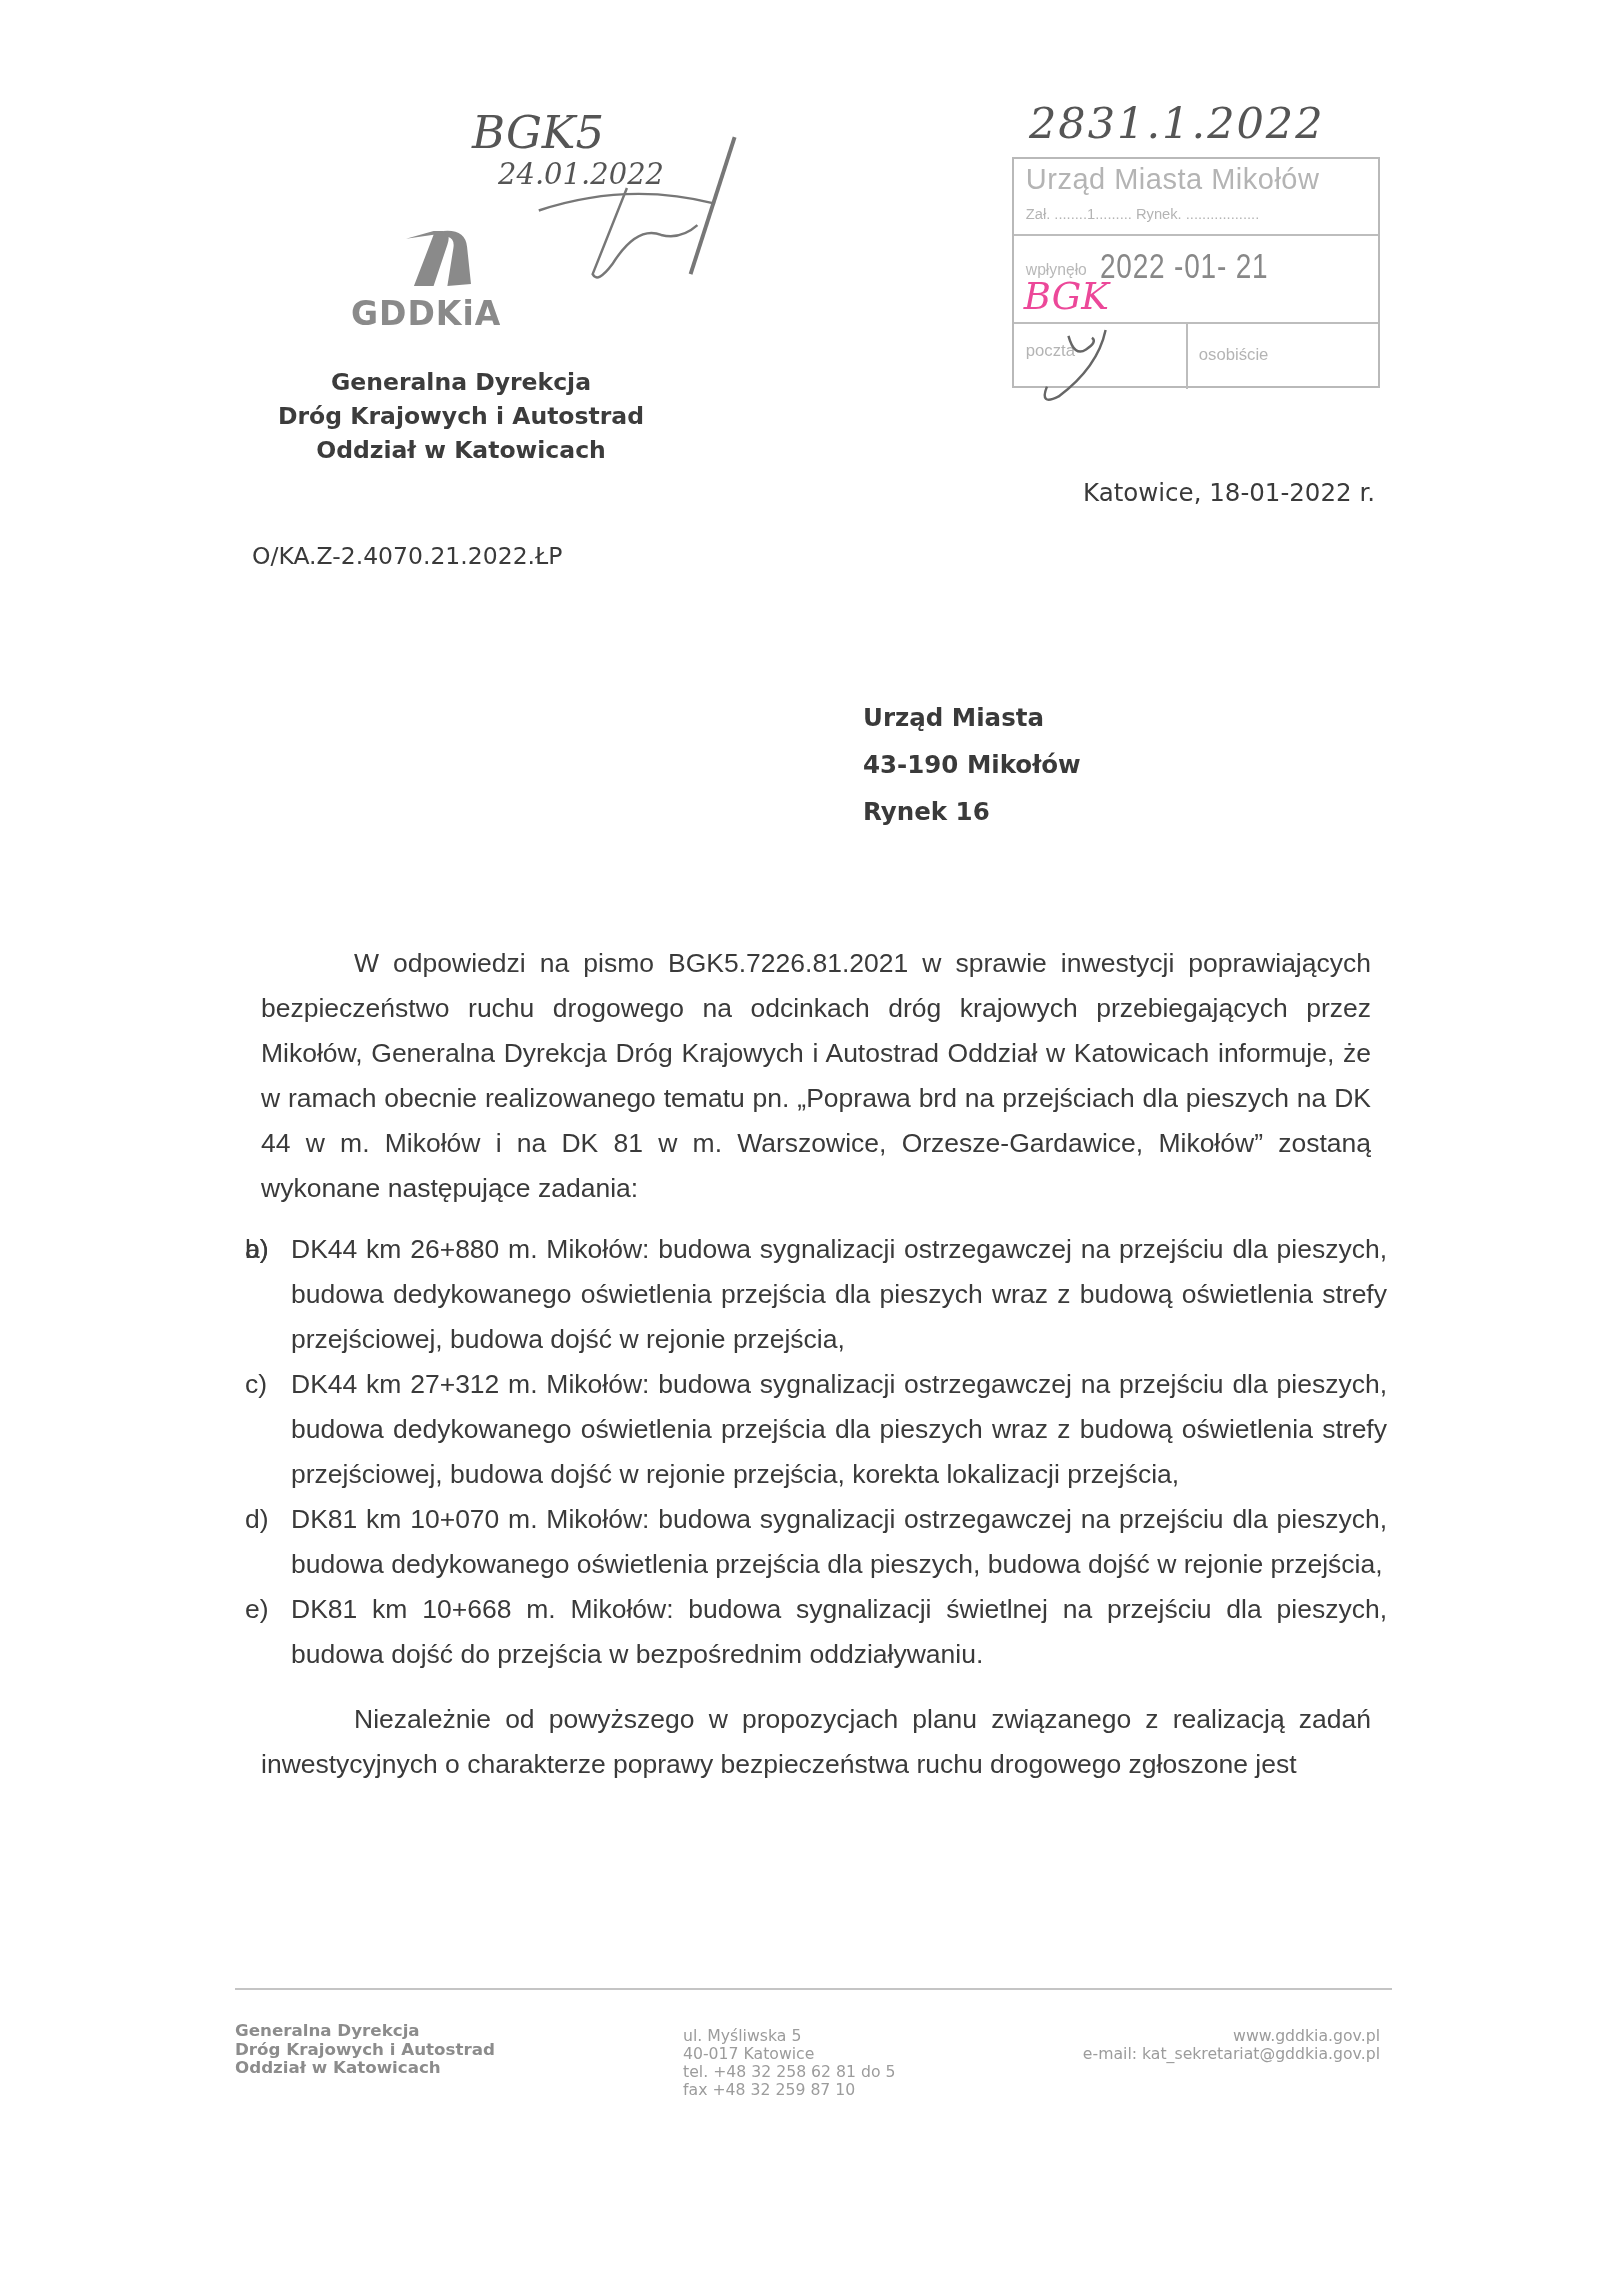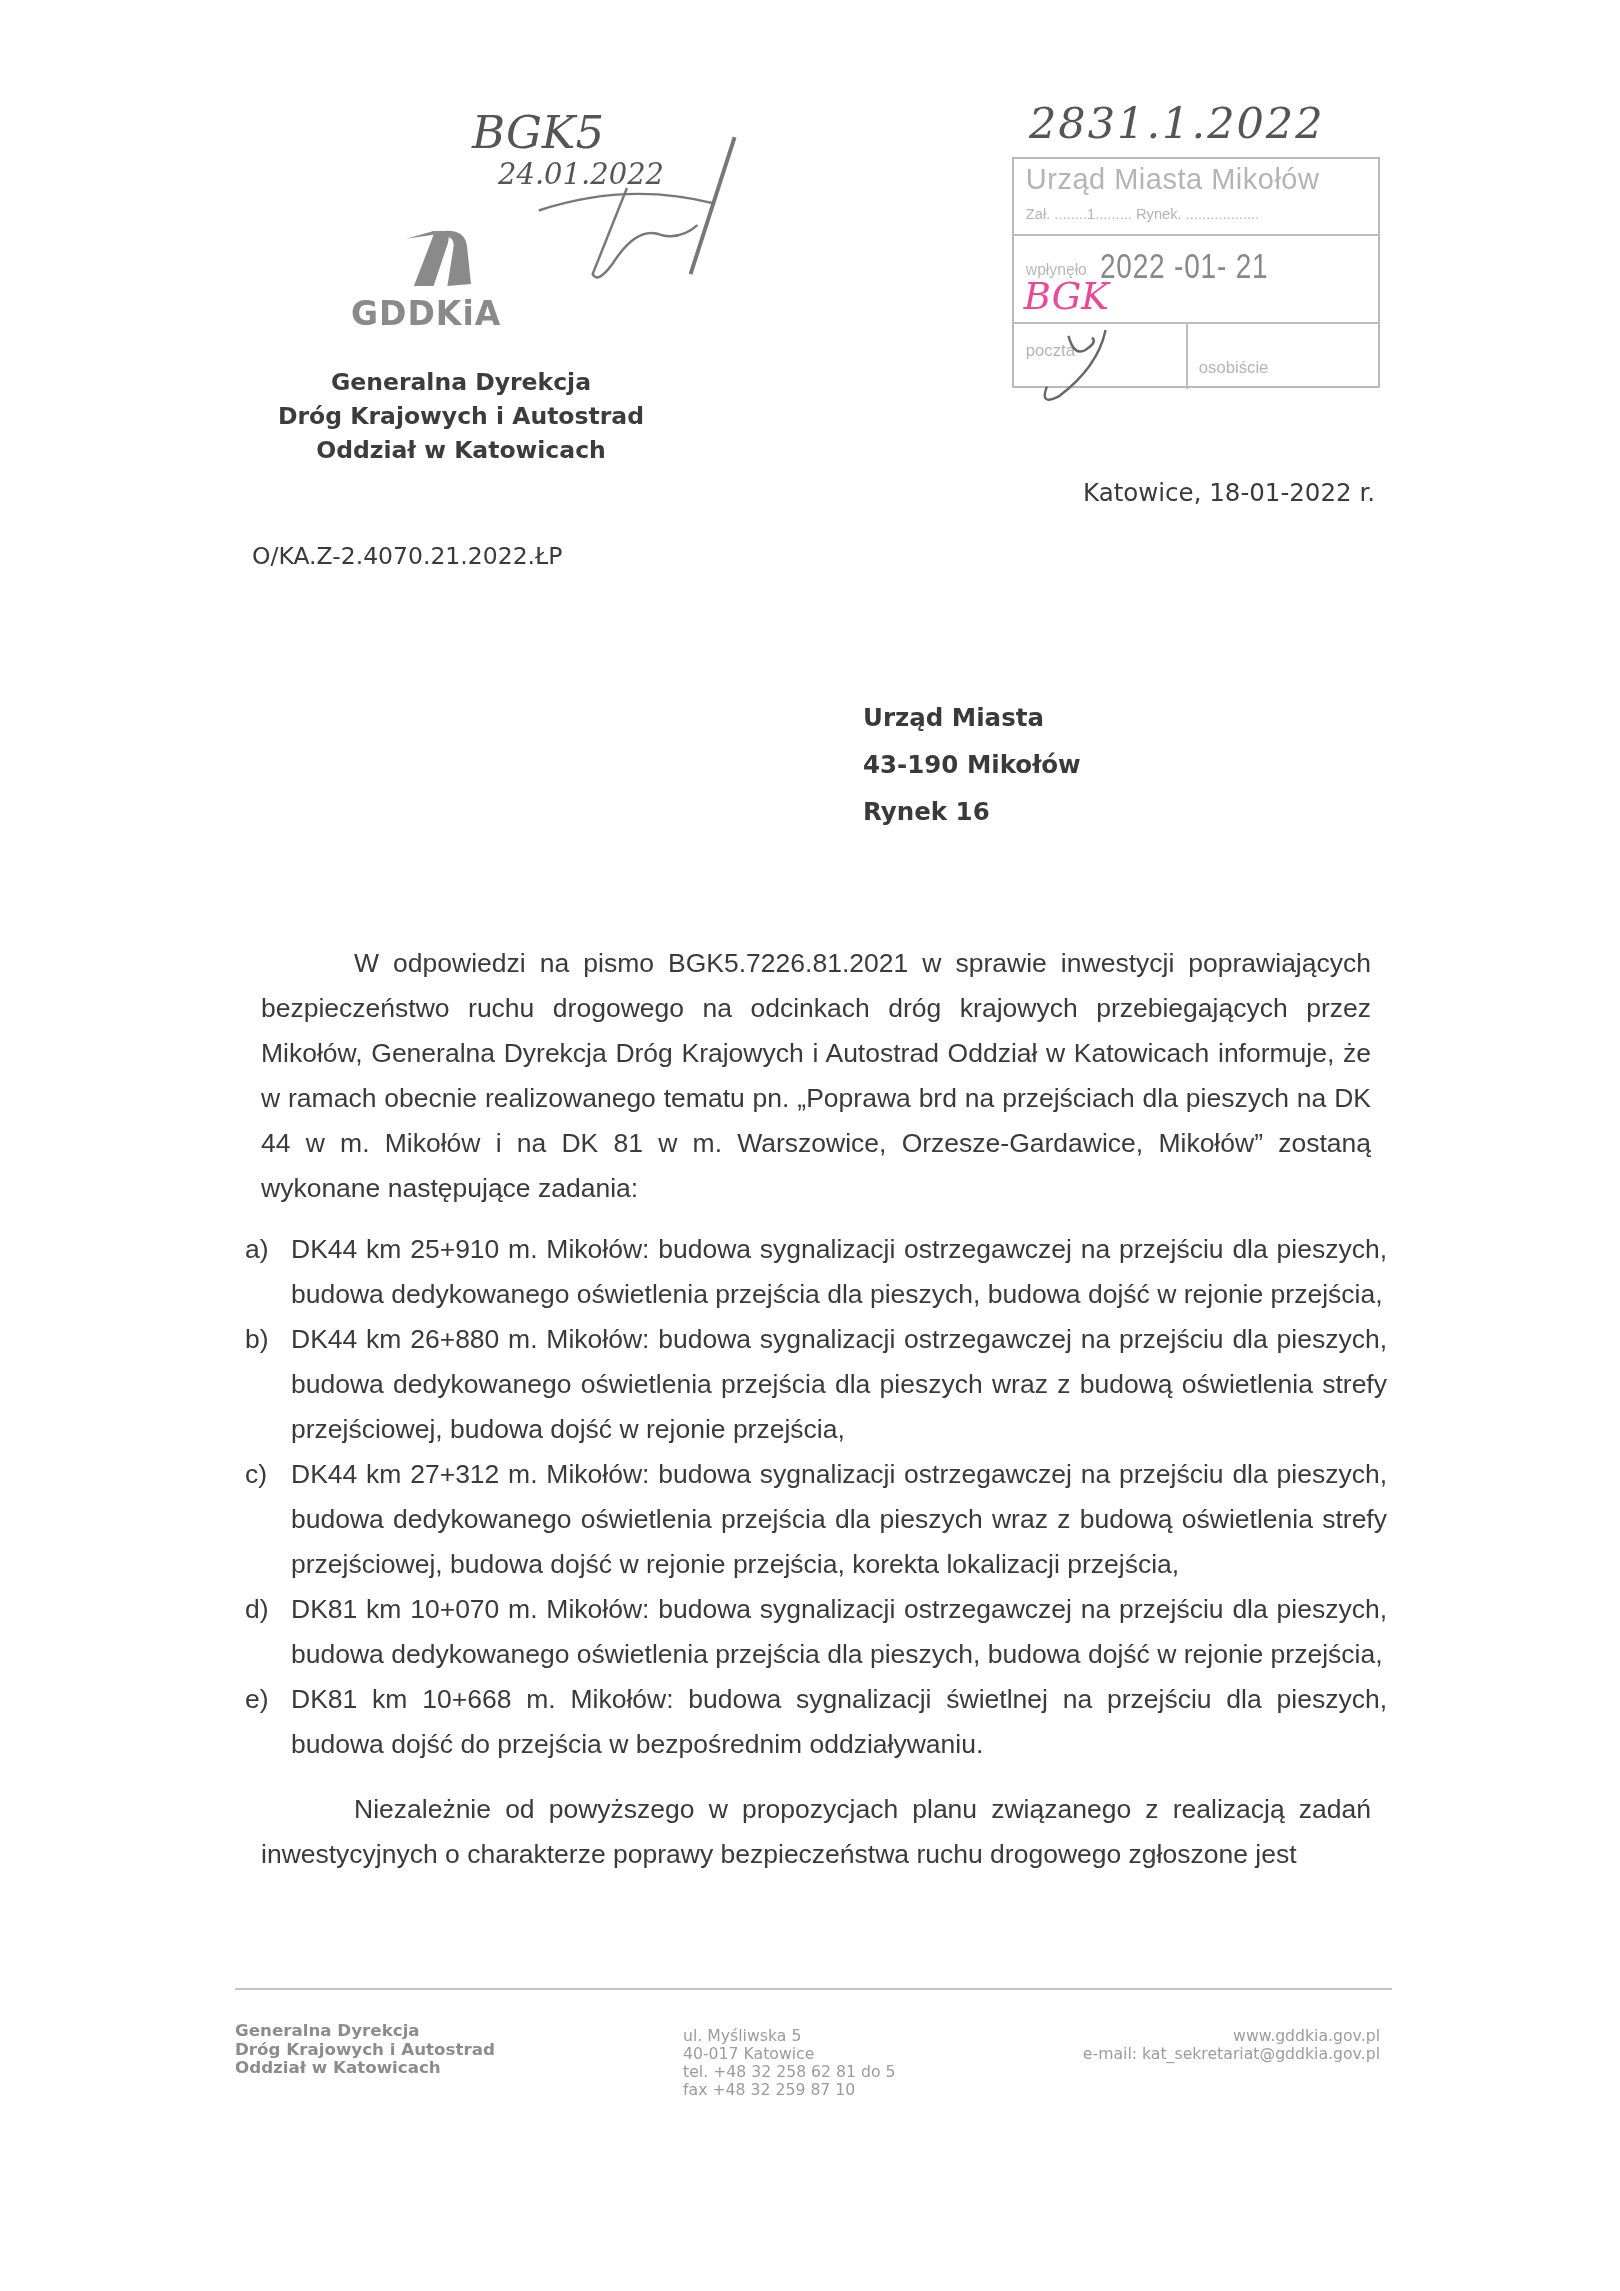--- a/index.html
+++ b/index.html
@@ -22,21 +22,21 @@
   .stamp { left: 1000px; top: 157px; width: 368px; height: 231px; border: 2px solid #b9b9b9; box-sizing: border-box; color: #a8a8a8; font-family: "Liberation Sans", sans-serif; margin-left: 12px; }
   .stamp-row1 { position: absolute; left: 0; top: 0; width: 100%; height: 75px; border-bottom: 2px solid #bdbdbd; }
   .stamp-title { position: absolute; left: 11.8px; top: 3.9px; font-size: 29px; color: #b4b4b4; letter-spacing: 0.5px; }
   .stamp-zal { position: absolute; left: 11.8px; top: 47px; font-size: 14.7px; color: #b4b4b4; }
   .stamp-row2 { position: absolute; left: 0; top: 75px; width: 100%; height: 88px; border-bottom: 2px solid #bdbdbd; }
   .stamp-wplynelo { position: absolute; left: 11.8px; top: 27.4px; font-size: 15.7px; color: #b8b8b8; }
   .stamp-date { position: absolute; left: 86px; top: 11.8px; font-family: "Liberation Sans", sans-serif; font-size: 35px; color: #888; transform: scaleX(0.8); transform-origin: left; letter-spacing: 1px; }
   .stamp-row3 { position: absolute; left: 0; top: 164px; width: 100%; height: 66px; }
   .stamp-poczta { position: absolute; left: 0; top: 0; width: 172px; height: 100%; border-right: 2px solid #bdbdbd; }
   .stamp-poczta span, .stamp-osob span { position: absolute; left: 11.8px; top: 17.6px; font-size: 16.7px; color: #b4b4b4; }
-  .stamp-osob { position: absolute; left: 173px; top: 17px; right: 0; height: 100%; }
+  .stamp-osob { position: absolute; left: 173px; top: 4px; right: 0; height: 100%; }
 
   .date-line { left: 1083px; top: 478px; font-size: 24.5px; color: #3a3a3a; }
   .ref-line { left: 252px; top: 542px; font-size: 23.5px; color: #3a3a3a; }
 
   .recipient { left: 863px; top: 694px; font-weight: bold; font-size: 24.5px; line-height: 47px; color: #3a3a3a; }
 
   .body-text { left: 245px; top: 925px; width: 1142px; font-family: "Liberation Sans", sans-serif;
                font-size: 26.5px; line-height: 45px; color: #3a3a3a; text-align: justify; }
   .body-text p { margin: 16px; }
   .indent { text-indent: 93px; }
@@ -103,21 +103,20 @@
 <div class="abs recipient">
   <div>Urząd Miasta</div>
   <div>43-190 Mikołów</div>
   <div>Rynek 16</div>
 </div>
 
 <div class="abs body-text">
   <p class="indent">W odpowiedzi na pismo BGK5.7226.81.2021 w sprawie inwestycji poprawiających bezpieczeństwo ruchu drogowego na odcinkach dróg krajowych przebiegających przez Mikołów, Generalna Dyrekcja Dróg Krajowych i Autostrad Oddział w Katowicach informuje, że w ramach obecnie realizowanego tematu pn. „Poprawa brd na przejściach dla pieszych na DK 44 w m. Mikołów i na DK 81 w m. Warszowice, Orzesze-Gardawice, Mikołów” zostaną wykonane następujące zadania:</p>
   <div class="list-item">
     <span class="marker">a)</span>
-    <span>DK44 km 25+910 m. Mikołów: budowa sygnalizacji ostrzegawczej na przejściu dla pieszych, budowa dedykowanego oświetlenia przejścia dla pieszych, budowa dojść w rejonie przejścia,</span>
   </div>
   <div class="list-item">
     <span class="marker">b)</span>
     <span>DK44 km 26+880 m. Mikołów: budowa sygnalizacji ostrzegawczej na przejściu dla pieszych, budowa dedykowanego oświetlenia przejścia dla pieszych wraz z budową oświetlenia strefy przejściowej, budowa dojść w rejonie przejścia,</span>
   </div>
   <div class="list-item">
     <span class="marker">c)</span>
     <span>DK44 km 27+312 m. Mikołów: budowa sygnalizacji ostrzegawczej na przejściu dla pieszych, budowa dedykowanego oświetlenia przejścia dla pieszych wraz z budową oświetlenia strefy przejściowej, budowa dojść w rejonie przejścia, korekta lokalizacji przejścia,</span>
   </div>
   <div class="list-item">

